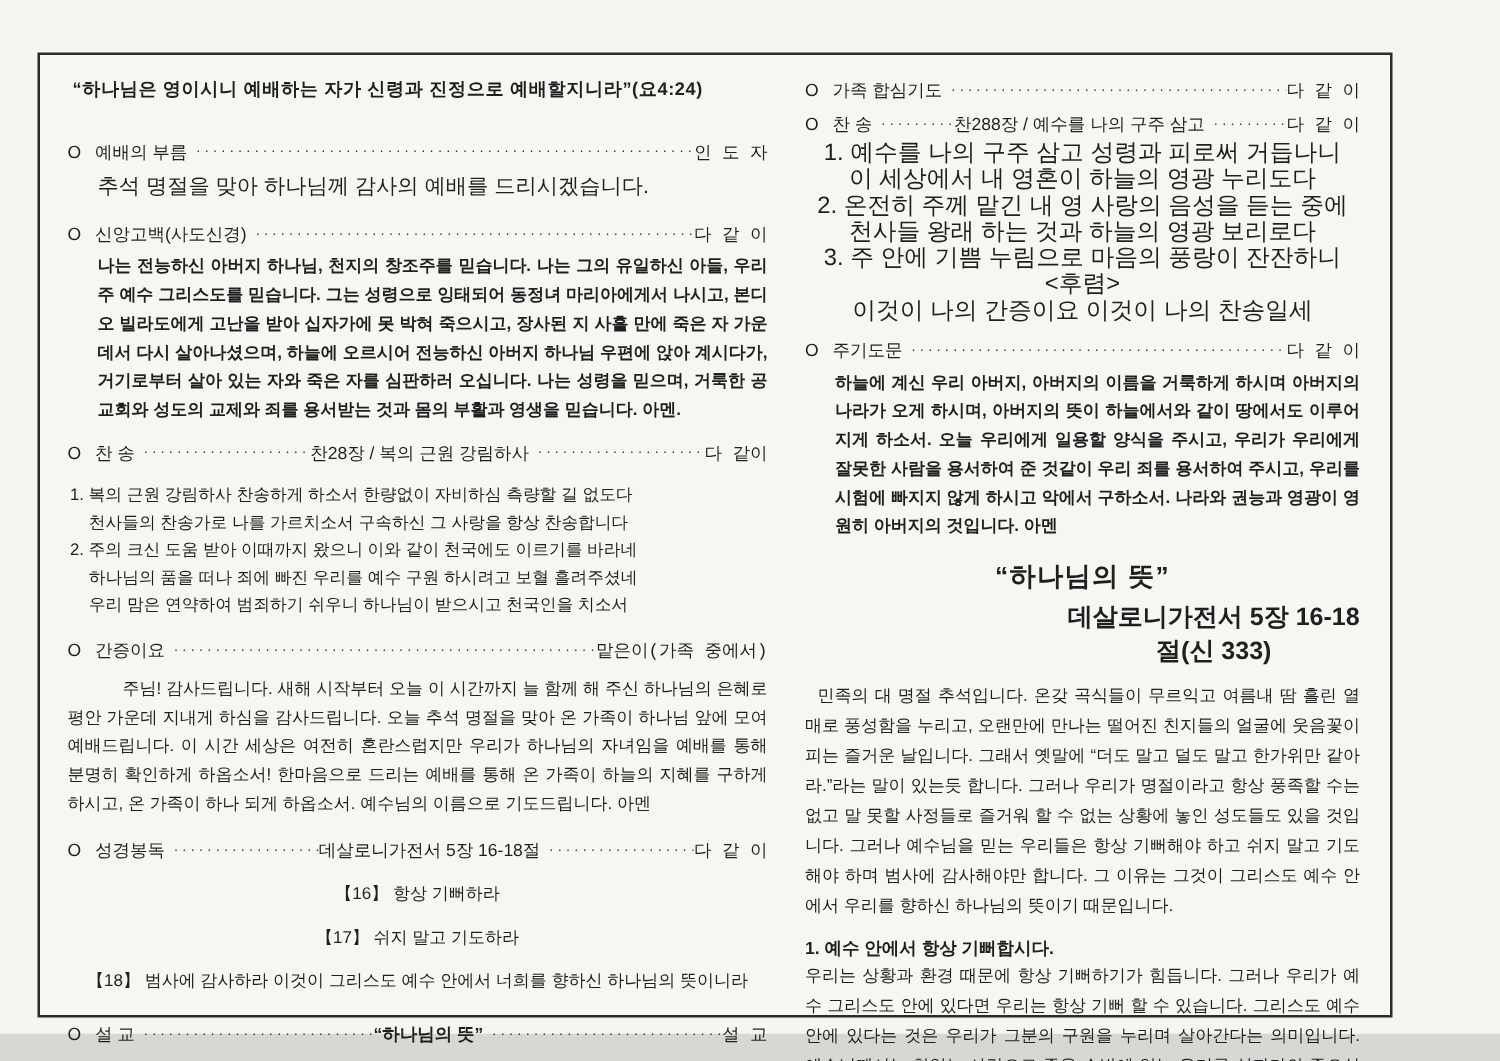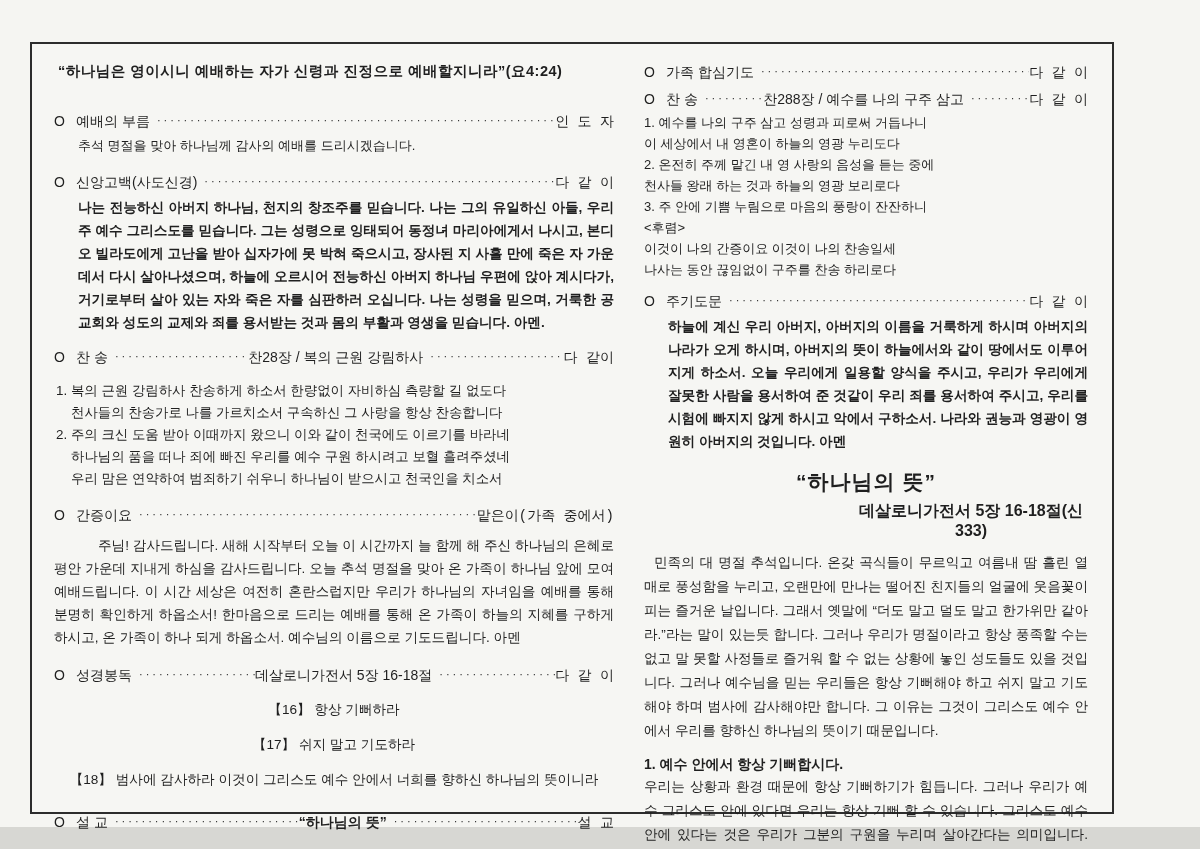--- a/index.html
+++ b/index.html
@@ -49,21 +49,21 @@
     padding:0 7px;position:relative;top:-2px;
   }
   .mid{flex:0 0 auto;}
   .mid.b{font-weight:700;}
   .who{flex:0 0 auto;font-family:Liberation Mono, monospace;}
 
   .body-text{
     font-size:13.6px;line-height:23px;text-align:justify;margin-top:4px;
   }
   .ind24{margin-left:24px;font-weight:bold;}
-  .subline{font-size:13px;margin-left:24px;margin-top:6px;}
+  .subline{font-size:17px;margin-left:24px;margin-top:6px;}
 
   
   .lverse{font-size:13.4px;line-height:22px;margin-left:2px;}
   .lverse.cont{padding-left:15px;}
   .lverses{margin-top:13px;}
 
   
   .prayer-body{text-indent:44px;margin-top:9px;}
 
   
@@ -74,28 +74,28 @@
   .sec-creed{margin-top:19px;}
   .sec-hymnL{margin-top:15px;}
   .sec-prayer{margin-top:17px;}
   .sec-reading{margin-top:18px;}
   .sec-sermonline{margin-top:24px;}
 
   
   .sec-family{margin-top:10px;}
   .sec-hymnR{margin-top:9px;}
   .rverses{margin-top:3px;}
-  .rverse{font-size:13px;line-height:21px;text-align:left;}
+  .rverse{font-size:19px;line-height:21px;text-align:center;}
   .sec-lords{margin-top:13px;}
   .sermon-title{
     margin-top:15px;text-align:center;font-size:21px;font-weight:700;letter-spacing:1px;
   }
   .sermon-scripture{
     margin-top:5px;text-align:center;padding-left:210px;
-    font-size:16px;font-weight:700;
+    font-size:20px;font-weight:700;
   }
   .sermon-intro{font-size:13.6px;line-height:24px;text-align:justify;margin-top:11px;text-indent:10px;}
   .point-title{margin-top:13px;font-size:14px;font-weight:700;}
   .point-body{font-size:13.6px;line-height:24px;text-align:justify;margin-top:1px;}
 </style>
 </head>
 <body>
 
 <div class="sheet">
   <div class="bottom-strip"></div>
@@ -204,21 +204,20 @@
           <span class="who">다 같 이</span>
         </div>
         <div class="rverses">
           <div class="rverse">1. 예수를 나의 구주 삼고 성령과 피로써 거듭나니</div>
           <div class="rverse">이 세상에서 내 영혼이 하늘의 영광 누리도다</div>
           <div class="rverse">2. 온전히 주께 맡긴 내 영 사랑의 음성을 듣는 중에</div>
           <div class="rverse">천사들 왕래 하는 것과 하늘의 영광 보리로다</div>
           <div class="rverse">3. 주 안에 기쁨 누림으로 마음의 풍랑이 잔잔하니</div>
           <div class="rverse">&lt;후렴&gt;</div>
           <div class="rverse">이것이 나의 간증이요 이것이 나의 찬송일세</div>
-          <div class="rverse">나사는 동안 끊임없이 구주를 찬송 하리로다</div>
         </div>
       </div>
 
       <div class="sec-lords">
         <div class="oline">
           <span class="marker">O</span>
           <span class="lbl">주기도문</span>
           <span class="dots">····················································································································································</span>
           <span class="who">다 같 이</span>
         </div>

